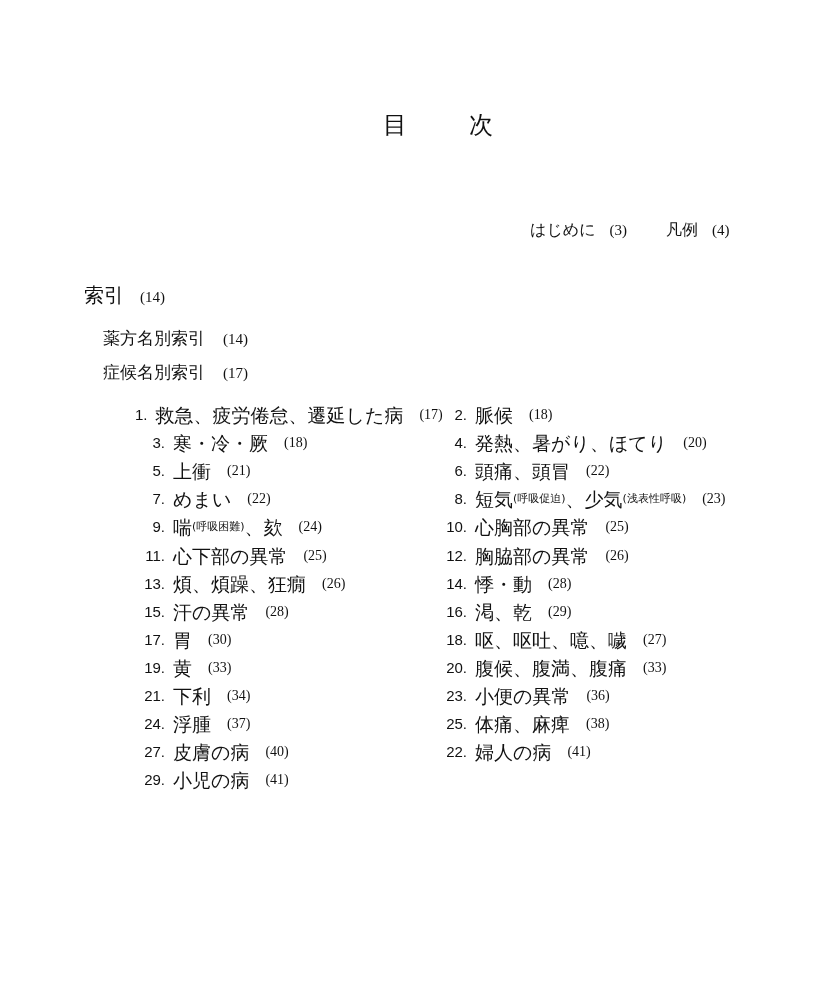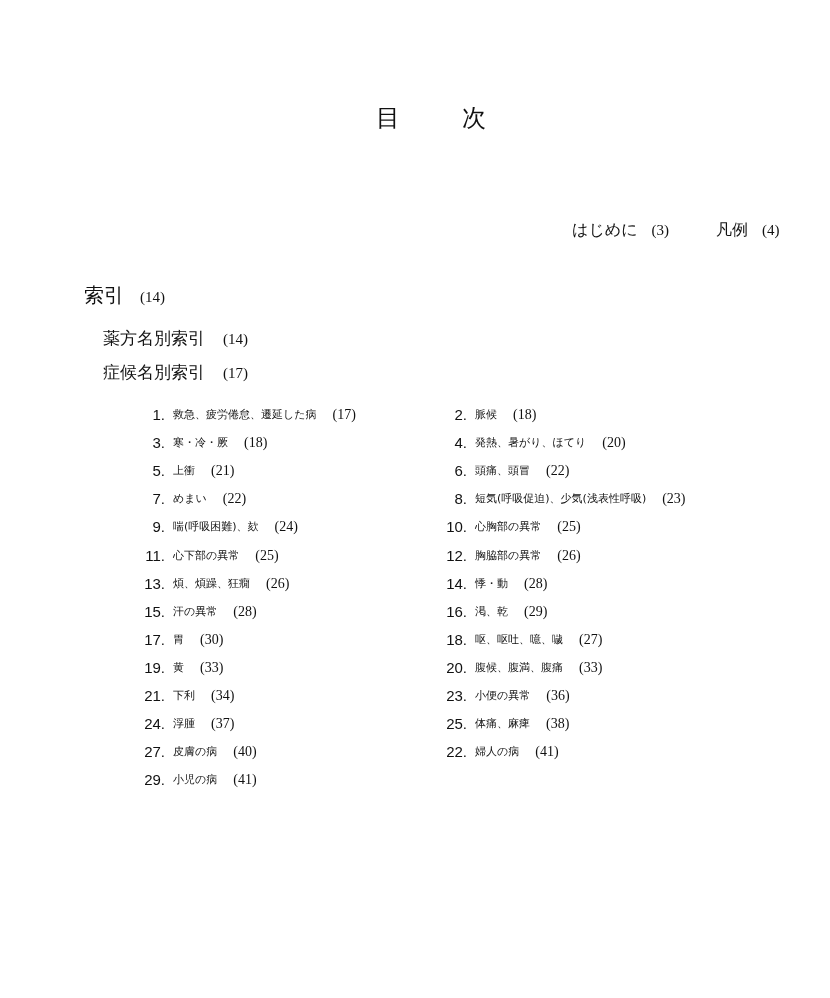--- a/index.html
+++ b/index.html
@@ -15,33 +15,33 @@
       color: #111111;
       font-family: "DejaVu Sans", sans-serif;
     }
     .title {
       position: absolute;
       top: 103px;
       left: 376px;
       font-size: 24px;
       letter-spacing: 62px;
       font-weight: normal;
-      margin: 0;
+      margin: 7px;
       line-height: 30px;
     }
     .front {
       position: absolute;
       top: 220px;
       left: 530px;
       font-size: 16px;
       line-height: 20px;
       white-space: nowrap;
     }
-    .front .item { display: inline-block; margin-left: 42px; }
-    .front .item + .item { }
+    .front .item { display: inline-block; }
+    .front .item + .item { margin-left: 34px; }
     .pg {
       font-family: "Liberation Serif", serif;
       font-size: 15px;
       margin-left: 14px;
     }
     .section-main {
       position: absolute;
       top: 283px;
       left: 84px;
       font-size: 20px;
@@ -76,21 +76,21 @@
       line-height: 22px;
     }
     .sym .num {
       display: inline-block;
       width: 30px;
       text-align: right;
       font-family: "Liberation Sans", sans-serif;
       font-size: 15px;
       margin-right: 8px;
     }
-    .sym .lbl { font-size: 11px; text-align: right; }
+    .sym .lbl { font-size: 19px; text-align: right; }
     .sym .note { font-size: 11px; }
     .sym .pg { font-size: 14px; margin-left: 16px; }
   </style>
 </head>
 <body>
 
 <h1 class="title">目次</h1>
 
 <div class="front">
   <span class="item">

